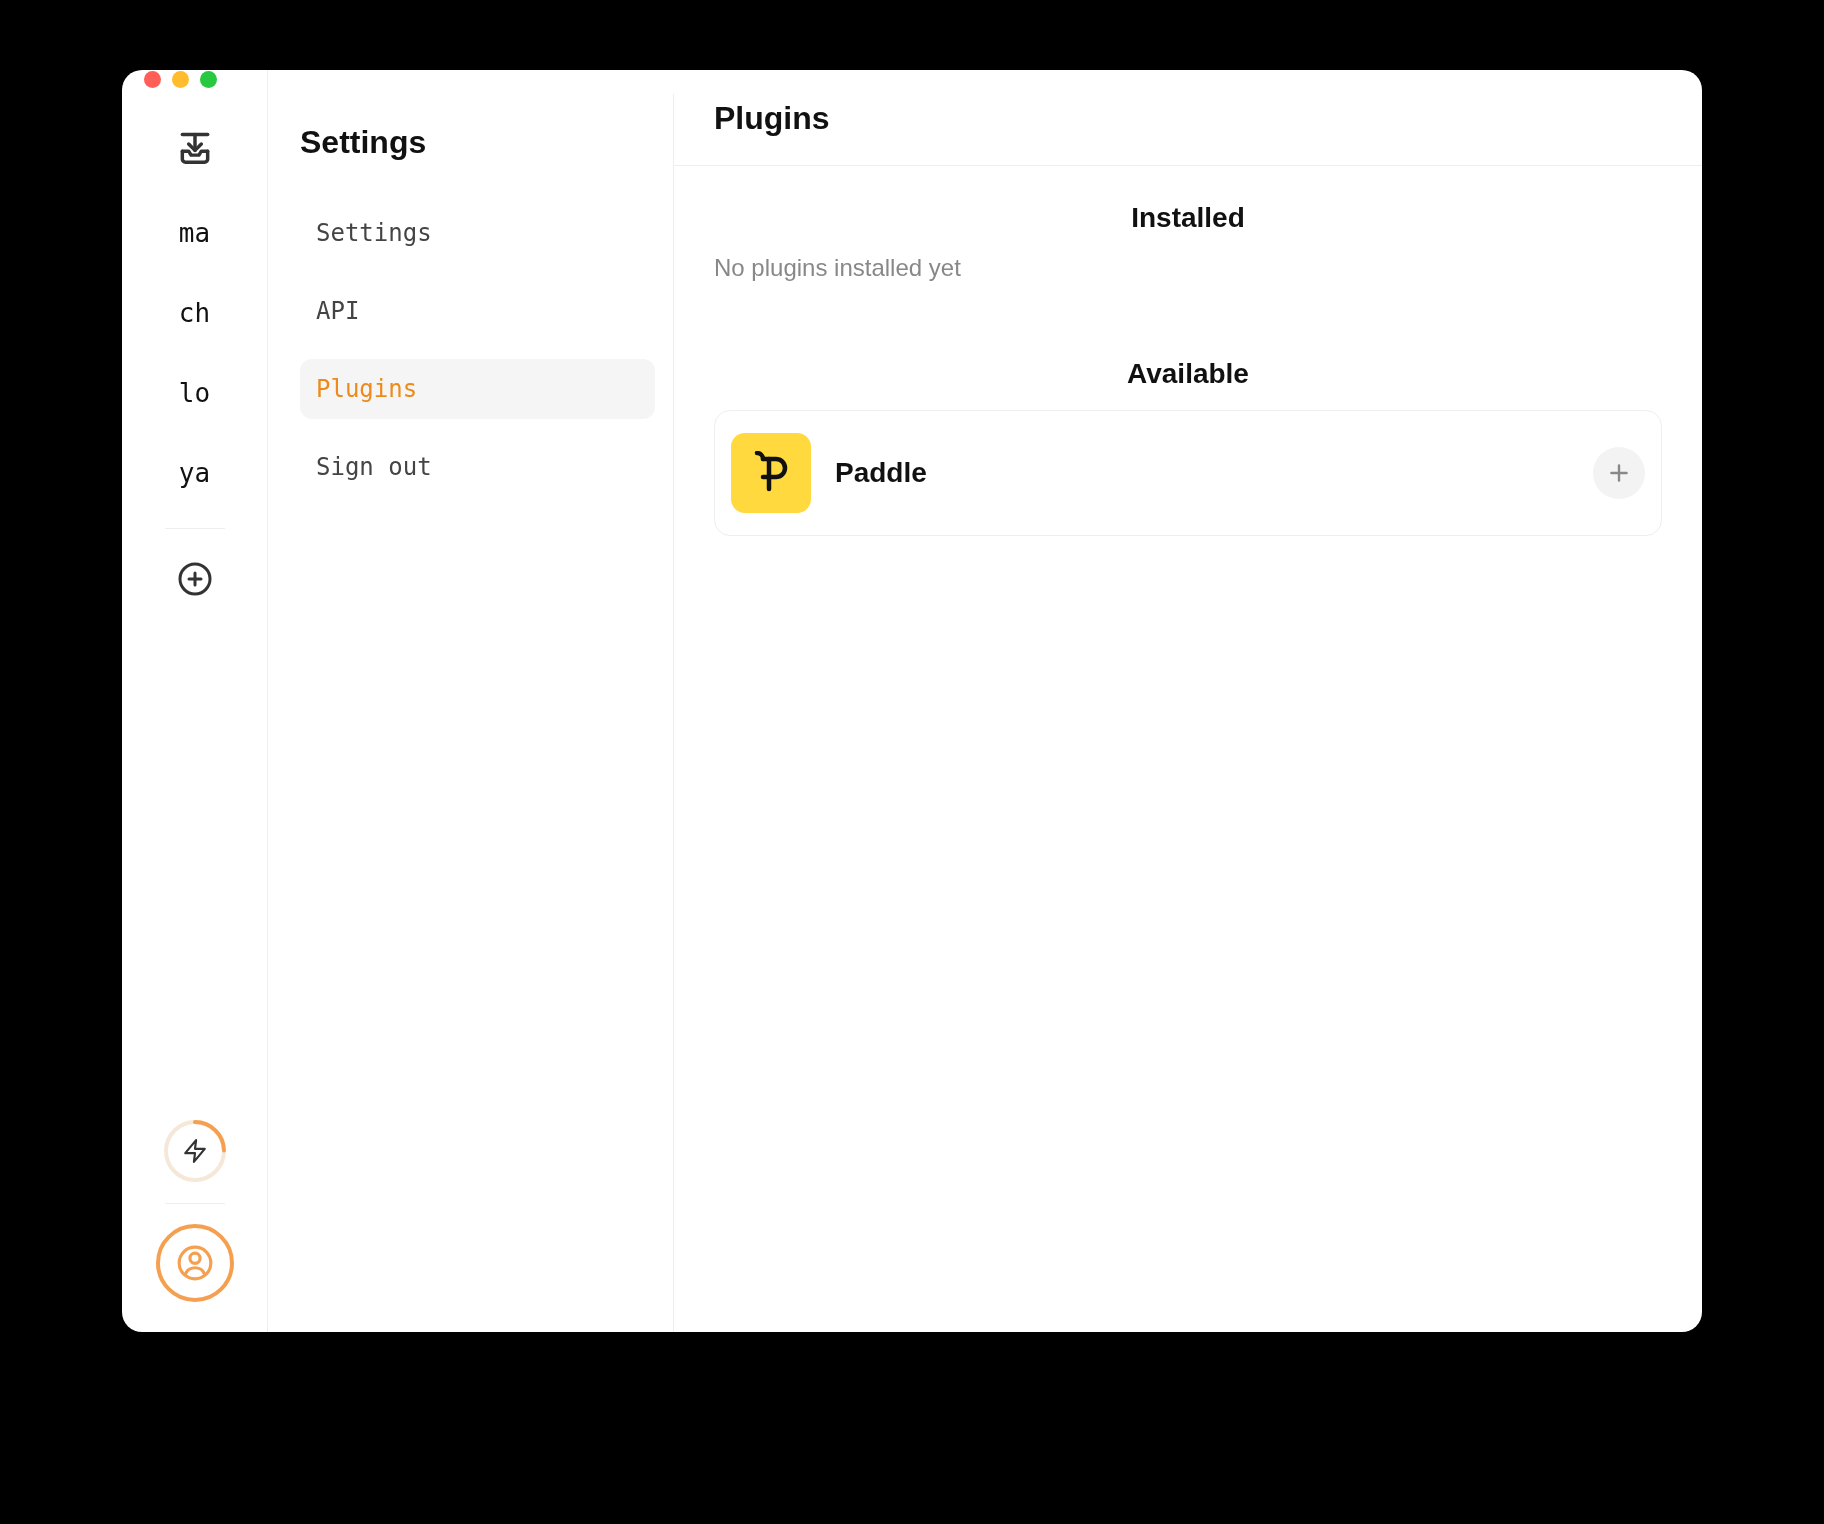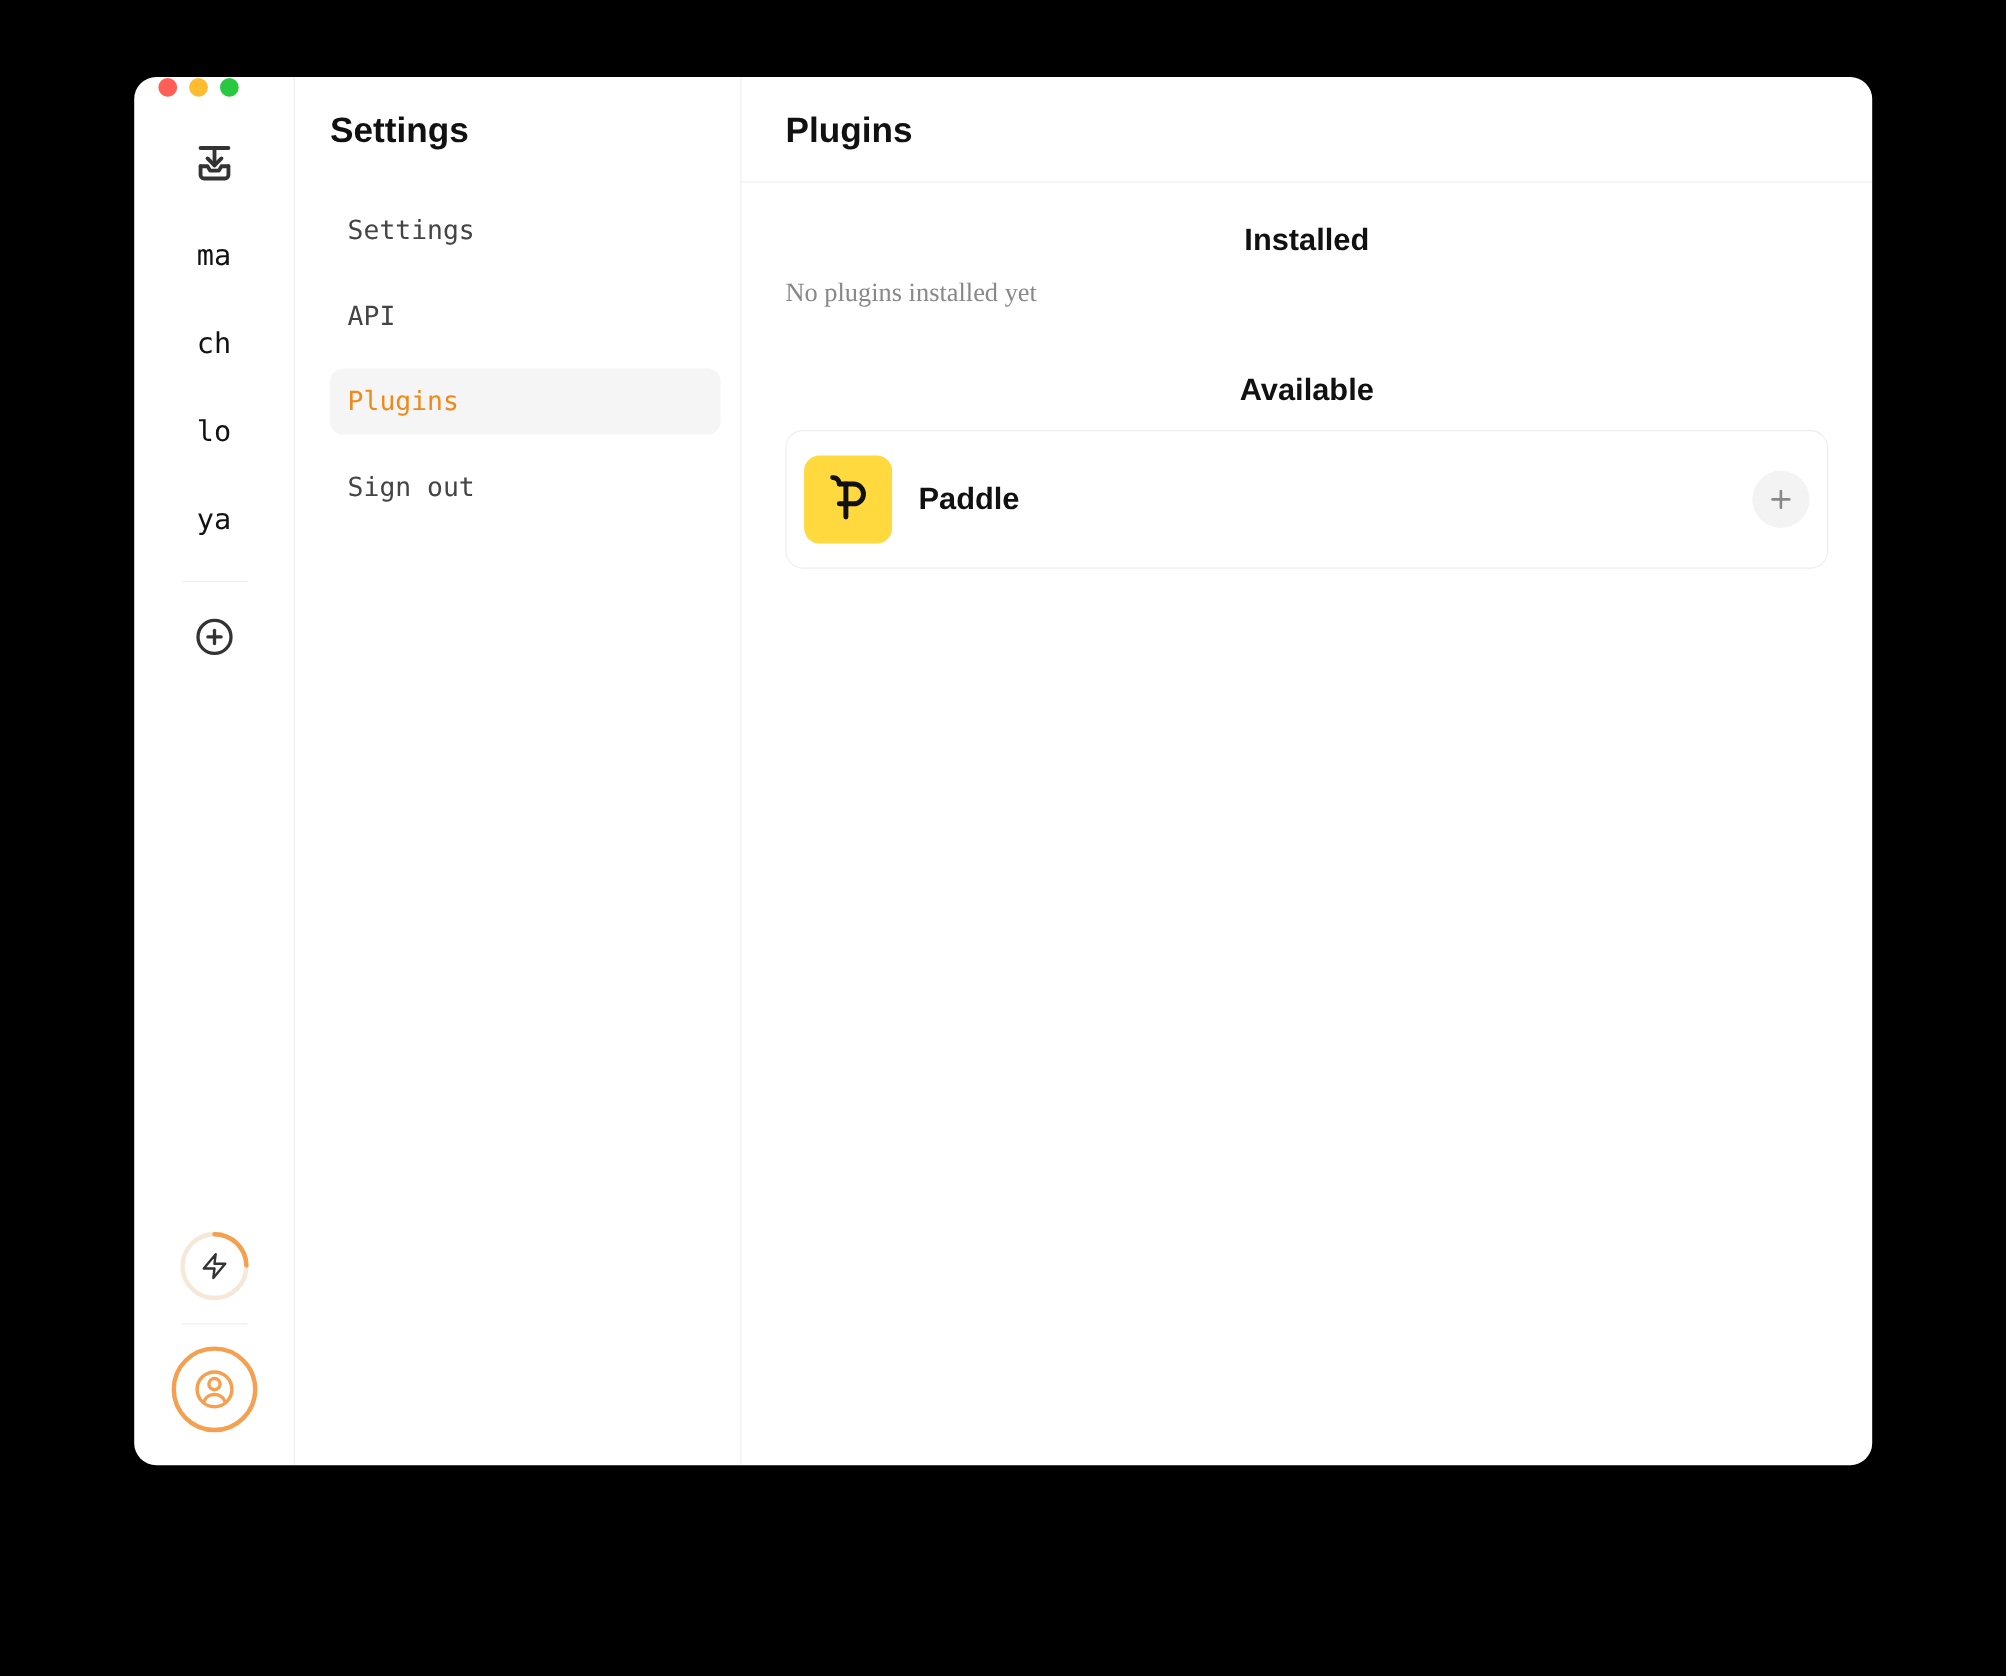--- a/index.html
+++ b/index.html
@@ -123,20 +123,21 @@
       display: flex;
       align-items: center;
       justify-content: center;
       cursor: pointer;
     }
     
     .settings-sidebar {
       width: 406px;
       border-right: 1px solid #eee;
       padding: 30px 18px 0 32px;
+      margin-top: 24px;
     }
     .settings-title {
       font-size: 32px;
       font-weight: 700;
       color: #111;
       margin-bottom: 42px;
     }
     .settings-nav {
       display: flex;
       flex-direction: column;
@@ -175,22 +176,21 @@
     .section-title {
       font-size: 28px;
       font-weight: 700;
       color: #111;
       margin-bottom: 20px;
       text-align: center;
     }
     .empty-text {
       font-size: 24px;
       color: #888;
-      margin-bottom: 58px;
-      font-family: Liberation Serif, serif;
+      margin-bottom: 76px;
     }
     .plugin-card {
       border: 1px solid #eee;
       border-radius: 16px;
       padding: 22px 16px;
       display: flex;
       align-items: center;
       gap: 24px;
       margin-top: 20px;
     }

